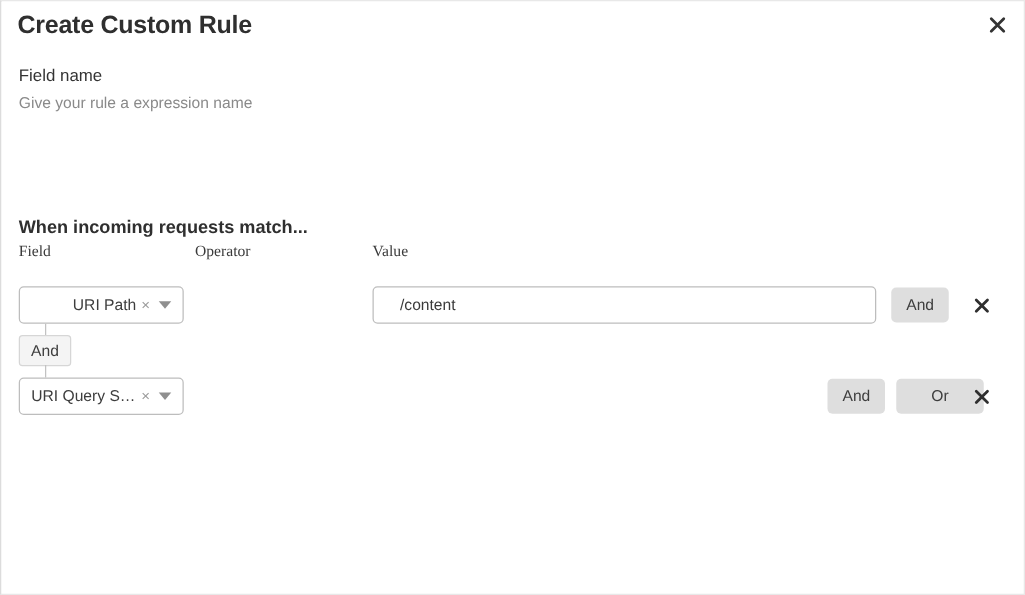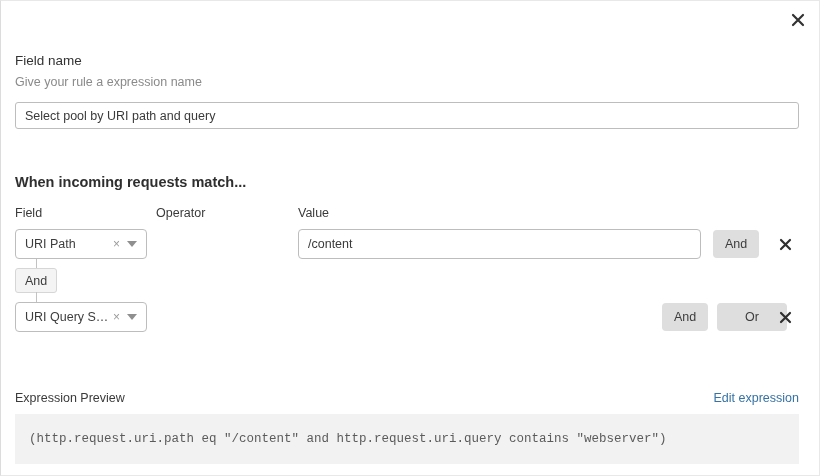--- a/index.html
+++ b/index.html
@@ -89,23 +89,24 @@
     left: 14px;
     top: 173px;
     font-size: 14.5px;
     font-weight: bold;
     color: #2f2f2f;
   }
 
   
   .col-head {
     position: absolute;
-    top: 205px;
+    top: 193px;
     font-size: 12.5px;
     color: #3a3a3a;
+    font-family: Liberation Serif, serif;
   }
   #head-field    { left: 14px;  }
   #head-operator { left: 155px; }
   #head-value    { left: 297px; }
 
   
   .cond-row { position: absolute; left: 0; width: 820px; height: 30px; }
   #cond-row-0 { top: 228px; }
   #cond-row-1 { top: 301px; }
 
@@ -138,34 +139,34 @@
   }
   .caret {
     flex: 0 0 auto;
     width: 0; height: 0;
     border-left: 5px solid transparent;
     border-right: 5px solid transparent;
     border-top: 6px solid #8f8f8f;
     margin-right: 3px;
   }
 
-  .field-select    { left: 14px;  width: 132px; }
+  .field-select    { left: 14px;  width: 132px; text-align: right; }
   .operator-select { left: 155px; width: 135px; }
 
   .value-input {
     position: absolute;
     left: 297px;
     height: 30px;
     border: 1px solid #bdbdbd;
     border-radius: 4px;
     background: #ffffff;
     font-family: "Liberation Sans", sans-serif;
     font-size: 12.5px;
     color: #3a3a3a;
-    padding: 0 9px;
+    padding: 0 21px;
     outline: none;
   }
   #value-input-0 { width: 403px; }
   #value-input-1 { width: 353px; }
 
   .logic-btn {
     position: absolute;
     height: 28px;
     top: 1px;
     background: #dedede;
@@ -270,29 +271,29 @@
     color: #5b5b5b;
     white-space: nowrap;
     overflow: hidden;
   }
 </style>
 </head>
 <body>
 
 <div class="modal">
 
+  <div class="modal-title">Create Custom Rule</div>
   <button class="close-btn">
     <svg width="14" height="14" viewBox="0 0 14 14" aria-hidden="true">
       <path d="M2 2 L12 12 M12 2 L2 12" stroke="#333333" stroke-width="2.2" stroke-linecap="round"></path>
     </svg>
   </button>
 
   <div class="label-strong" id="rule-name-label">Field name</div>
   <div id="rule-name-help">Give your rule a expression name</div>
-  <input id="rule-name-input" type="text" value="Select pool by URI path and query" style="">
 
   <div id="match-heading">When incoming requests match...</div>
 
   <div class="col-head" id="head-field">Field</div>
   <div class="col-head" id="head-operator">Operator</div>
   <div class="col-head" id="head-value">Value</div>
 
   <div class="cond-row" id="cond-row-0">
     <div class="select-box field-select">
       <span class="sel-text">URI Path</span>
@@ -320,19 +321,14 @@
     </div>
     <button class="logic-btn" id="and-btn-1">And</button>
     <button class="logic-btn" id="or-btn-1">Or</button>
     <button class="remove-btn" id="remove-btn-1">
       <svg width="13" height="13" viewBox="0 0 13 13" aria-hidden="true">
         <path d="M2 2 L11 11 M11 2 L2 11" stroke="#2f2f2f" stroke-width="2.2" stroke-linecap="round"></path>
       </svg>
     </button>
   </div>
 
-  <div id="expression-section">
-    <div id="expression-preview-label">Expression Preview</div>
-    <a id="edit-expression-link">Edit expression</a>
-    <div id="expression-code">(http.request.uri.path eq "/content" and http.request.uri.query contains "webserver")</div>
-  </div>
 
 </div>
 
 </body></html>

